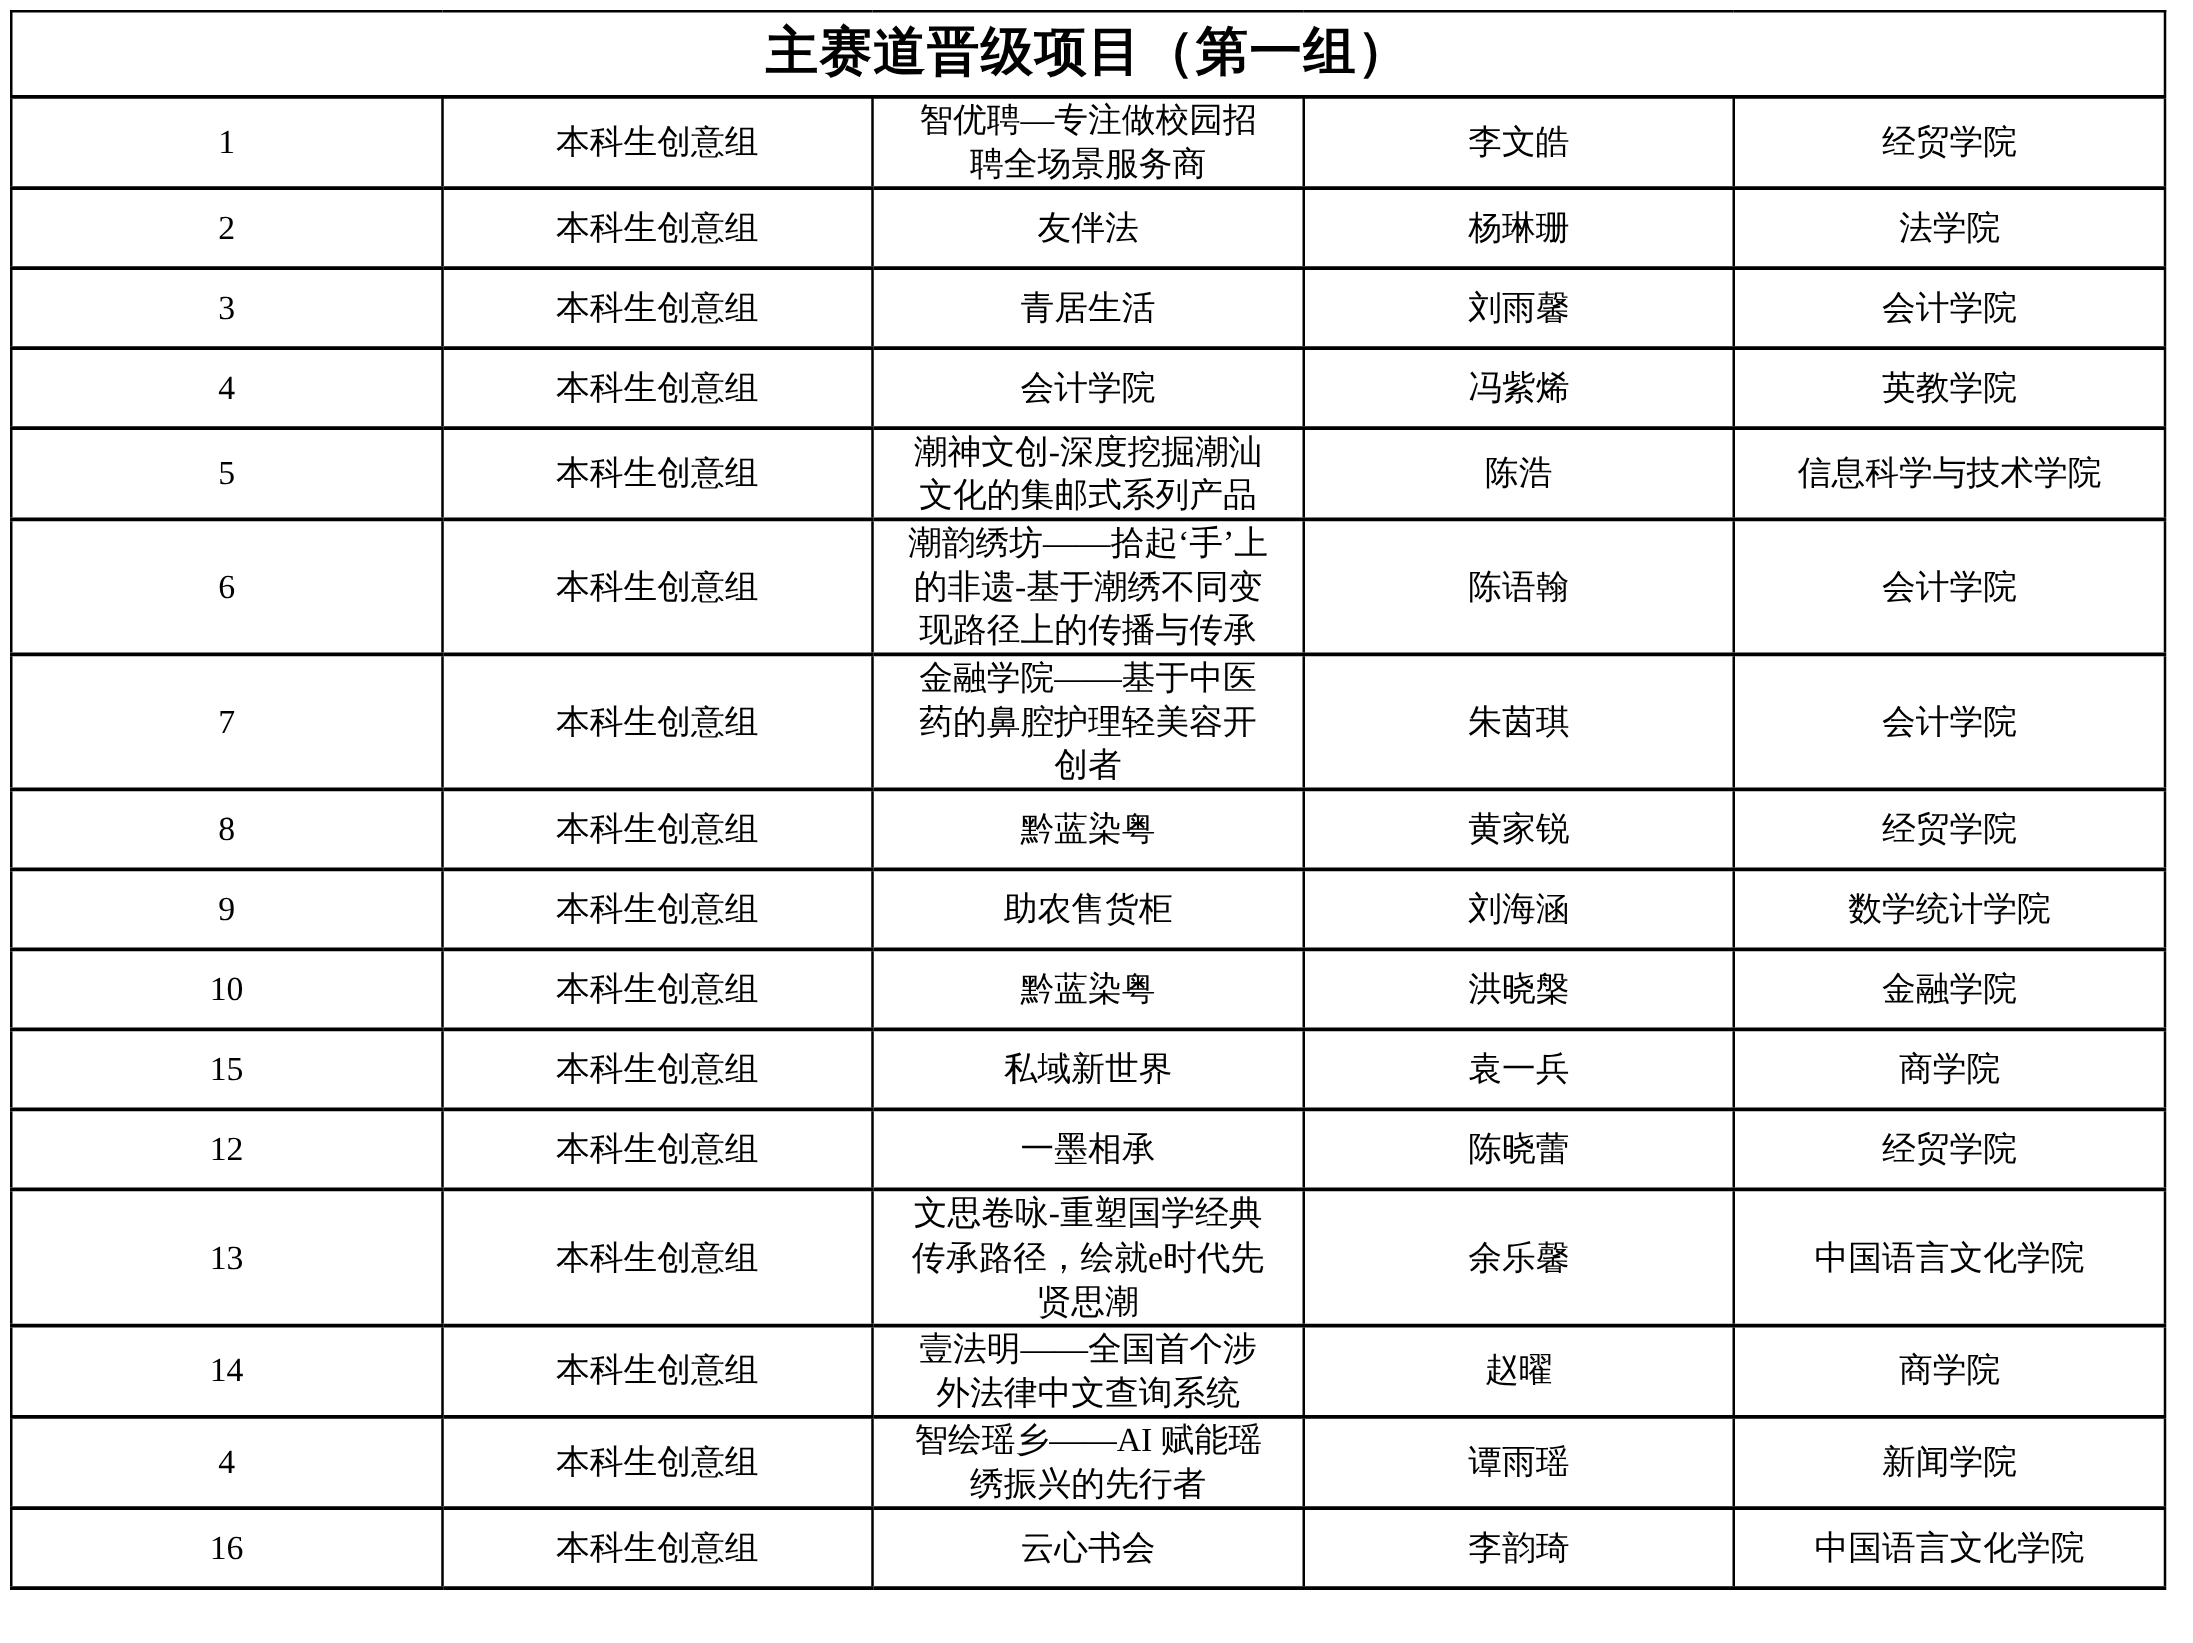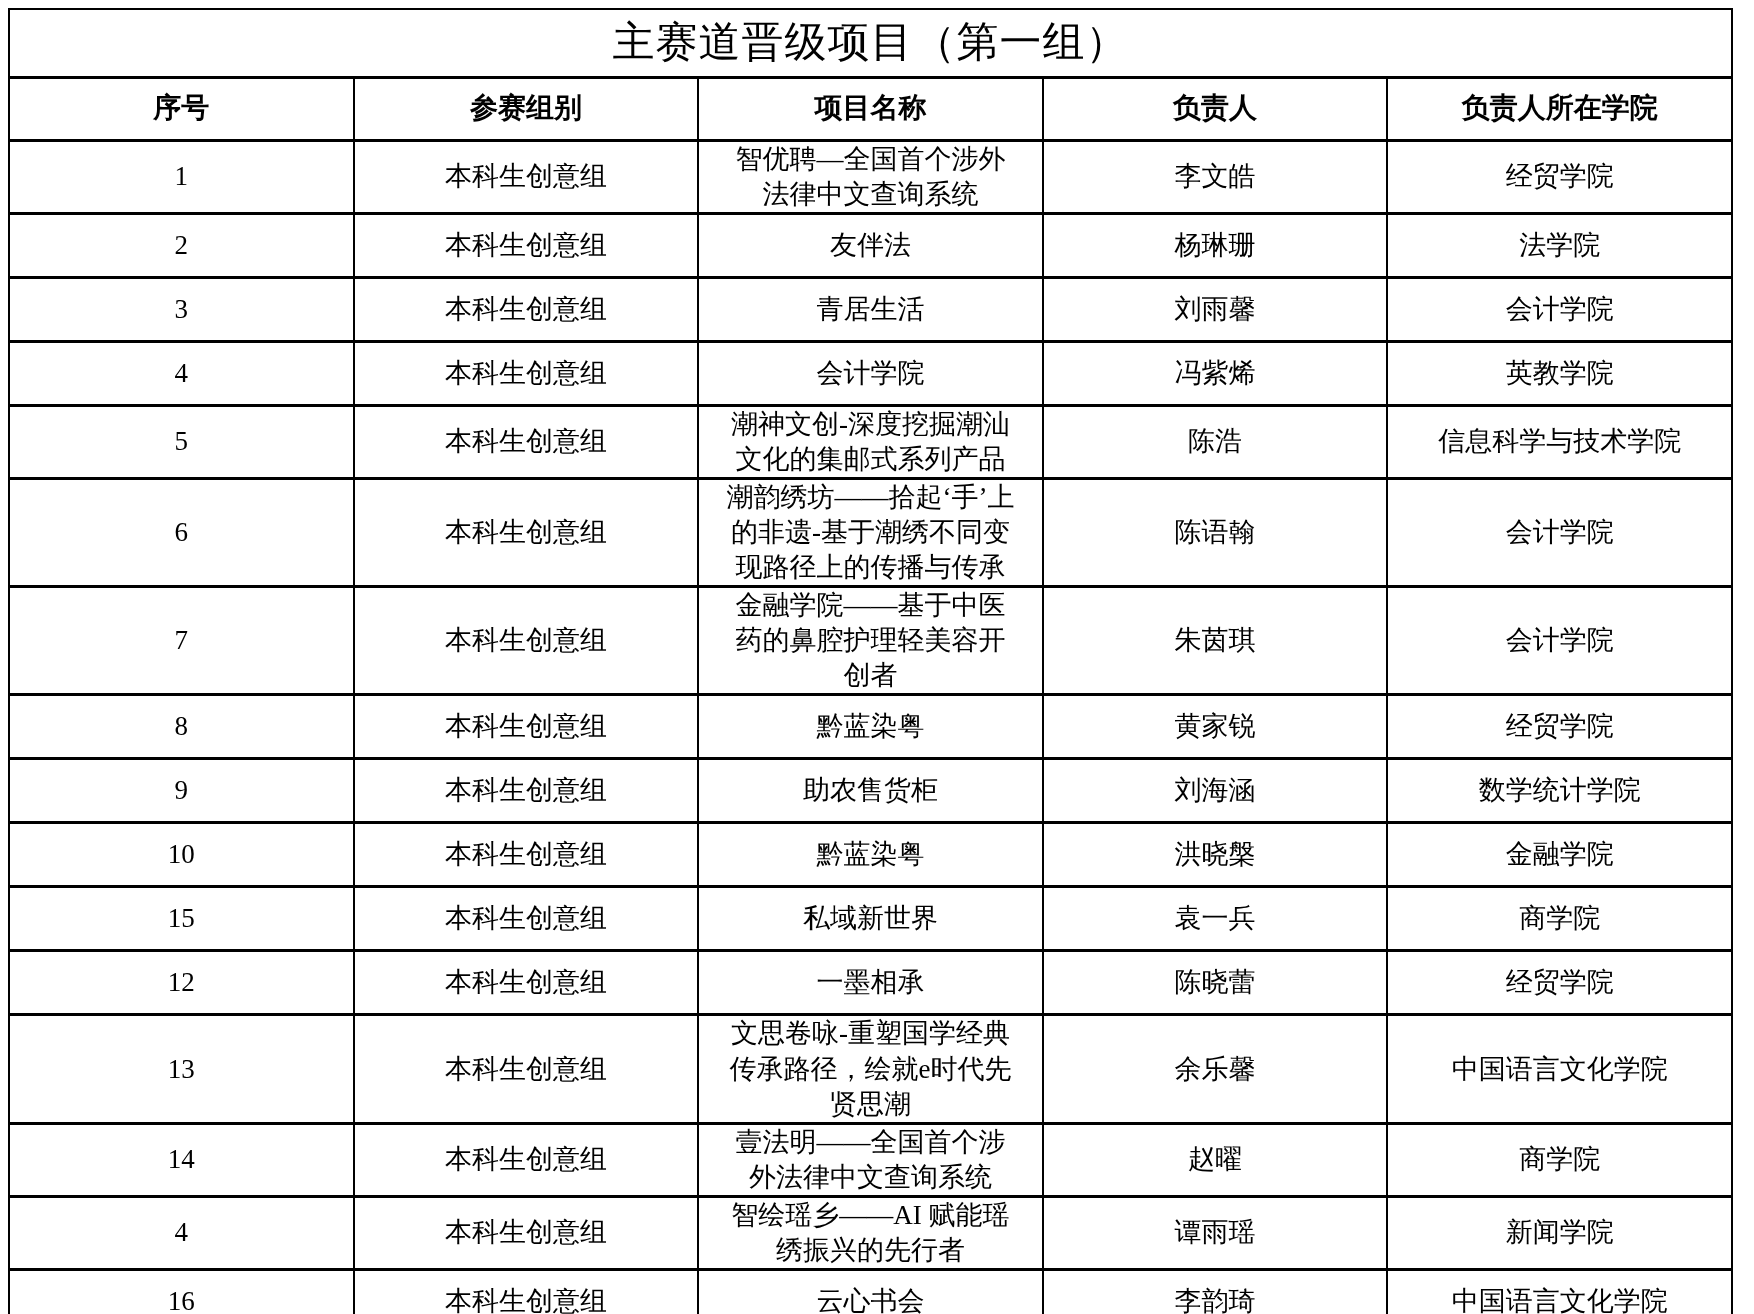--- a/index.html
+++ b/index.html
@@ -32,21 +32,21 @@
     line-height:1.3;
     overflow:hidden;
     box-sizing:border-box;
   }
   tr{height:64px;}
   tr.title-row{height:68px;}
   tr.header-row{height:63px;}
   tr.tall{height:84px;}
   .title-cell{
     font-size:42px;
-    font-weight:normal;
+    font-weight:bold;
     border-top-width:2px;
     letter-spacing:1px;
   }
   .header-row th{
     font-weight:bold;
     font-size:28px;
   }
   .c0{width:104px;}
   .c1{width:230px;}
   .c2{width:884px;padding:0 24px;}
@@ -55,33 +55,26 @@
 </style>
 </head>
 <body>
 
 <div class="doc">
   <table>
     <thead>
       <tr class="title-row">
         <th colspan="5" class="title-cell">主赛道晋级项目（第一组）</th>
       </tr>
-      <tr class="header-row">
-        <th class="c0">序号</th>
-        <th class="c1">参赛组别</th>
-        <th class="c2">项目名称</th>
-        <th class="c3">负责人</th>
-        <th class="c4">负责人所在学院</th>
-      </tr>
     </thead>
     <tbody>
         <tr>
           <td class="c0">1</td>
           <td class="c1">本科生创意组</td>
-          <td class="c2">智优聘—全国首个涉外法律中文查询系统</td>
+          <td class="c2">智优聘—专注做校园招聘全场景服务商</td>
           <td class="c3">李文皓</td>
           <td class="c4">经贸学院</td>
         </tr>
         <tr>
           <td class="c0">2</td>
           <td class="c1">本科生创意组</td>
           <td class="c2">友伴法</td>
           <td class="c3">杨琳珊</td>
           <td class="c4">法学院</td>
         </tr>

